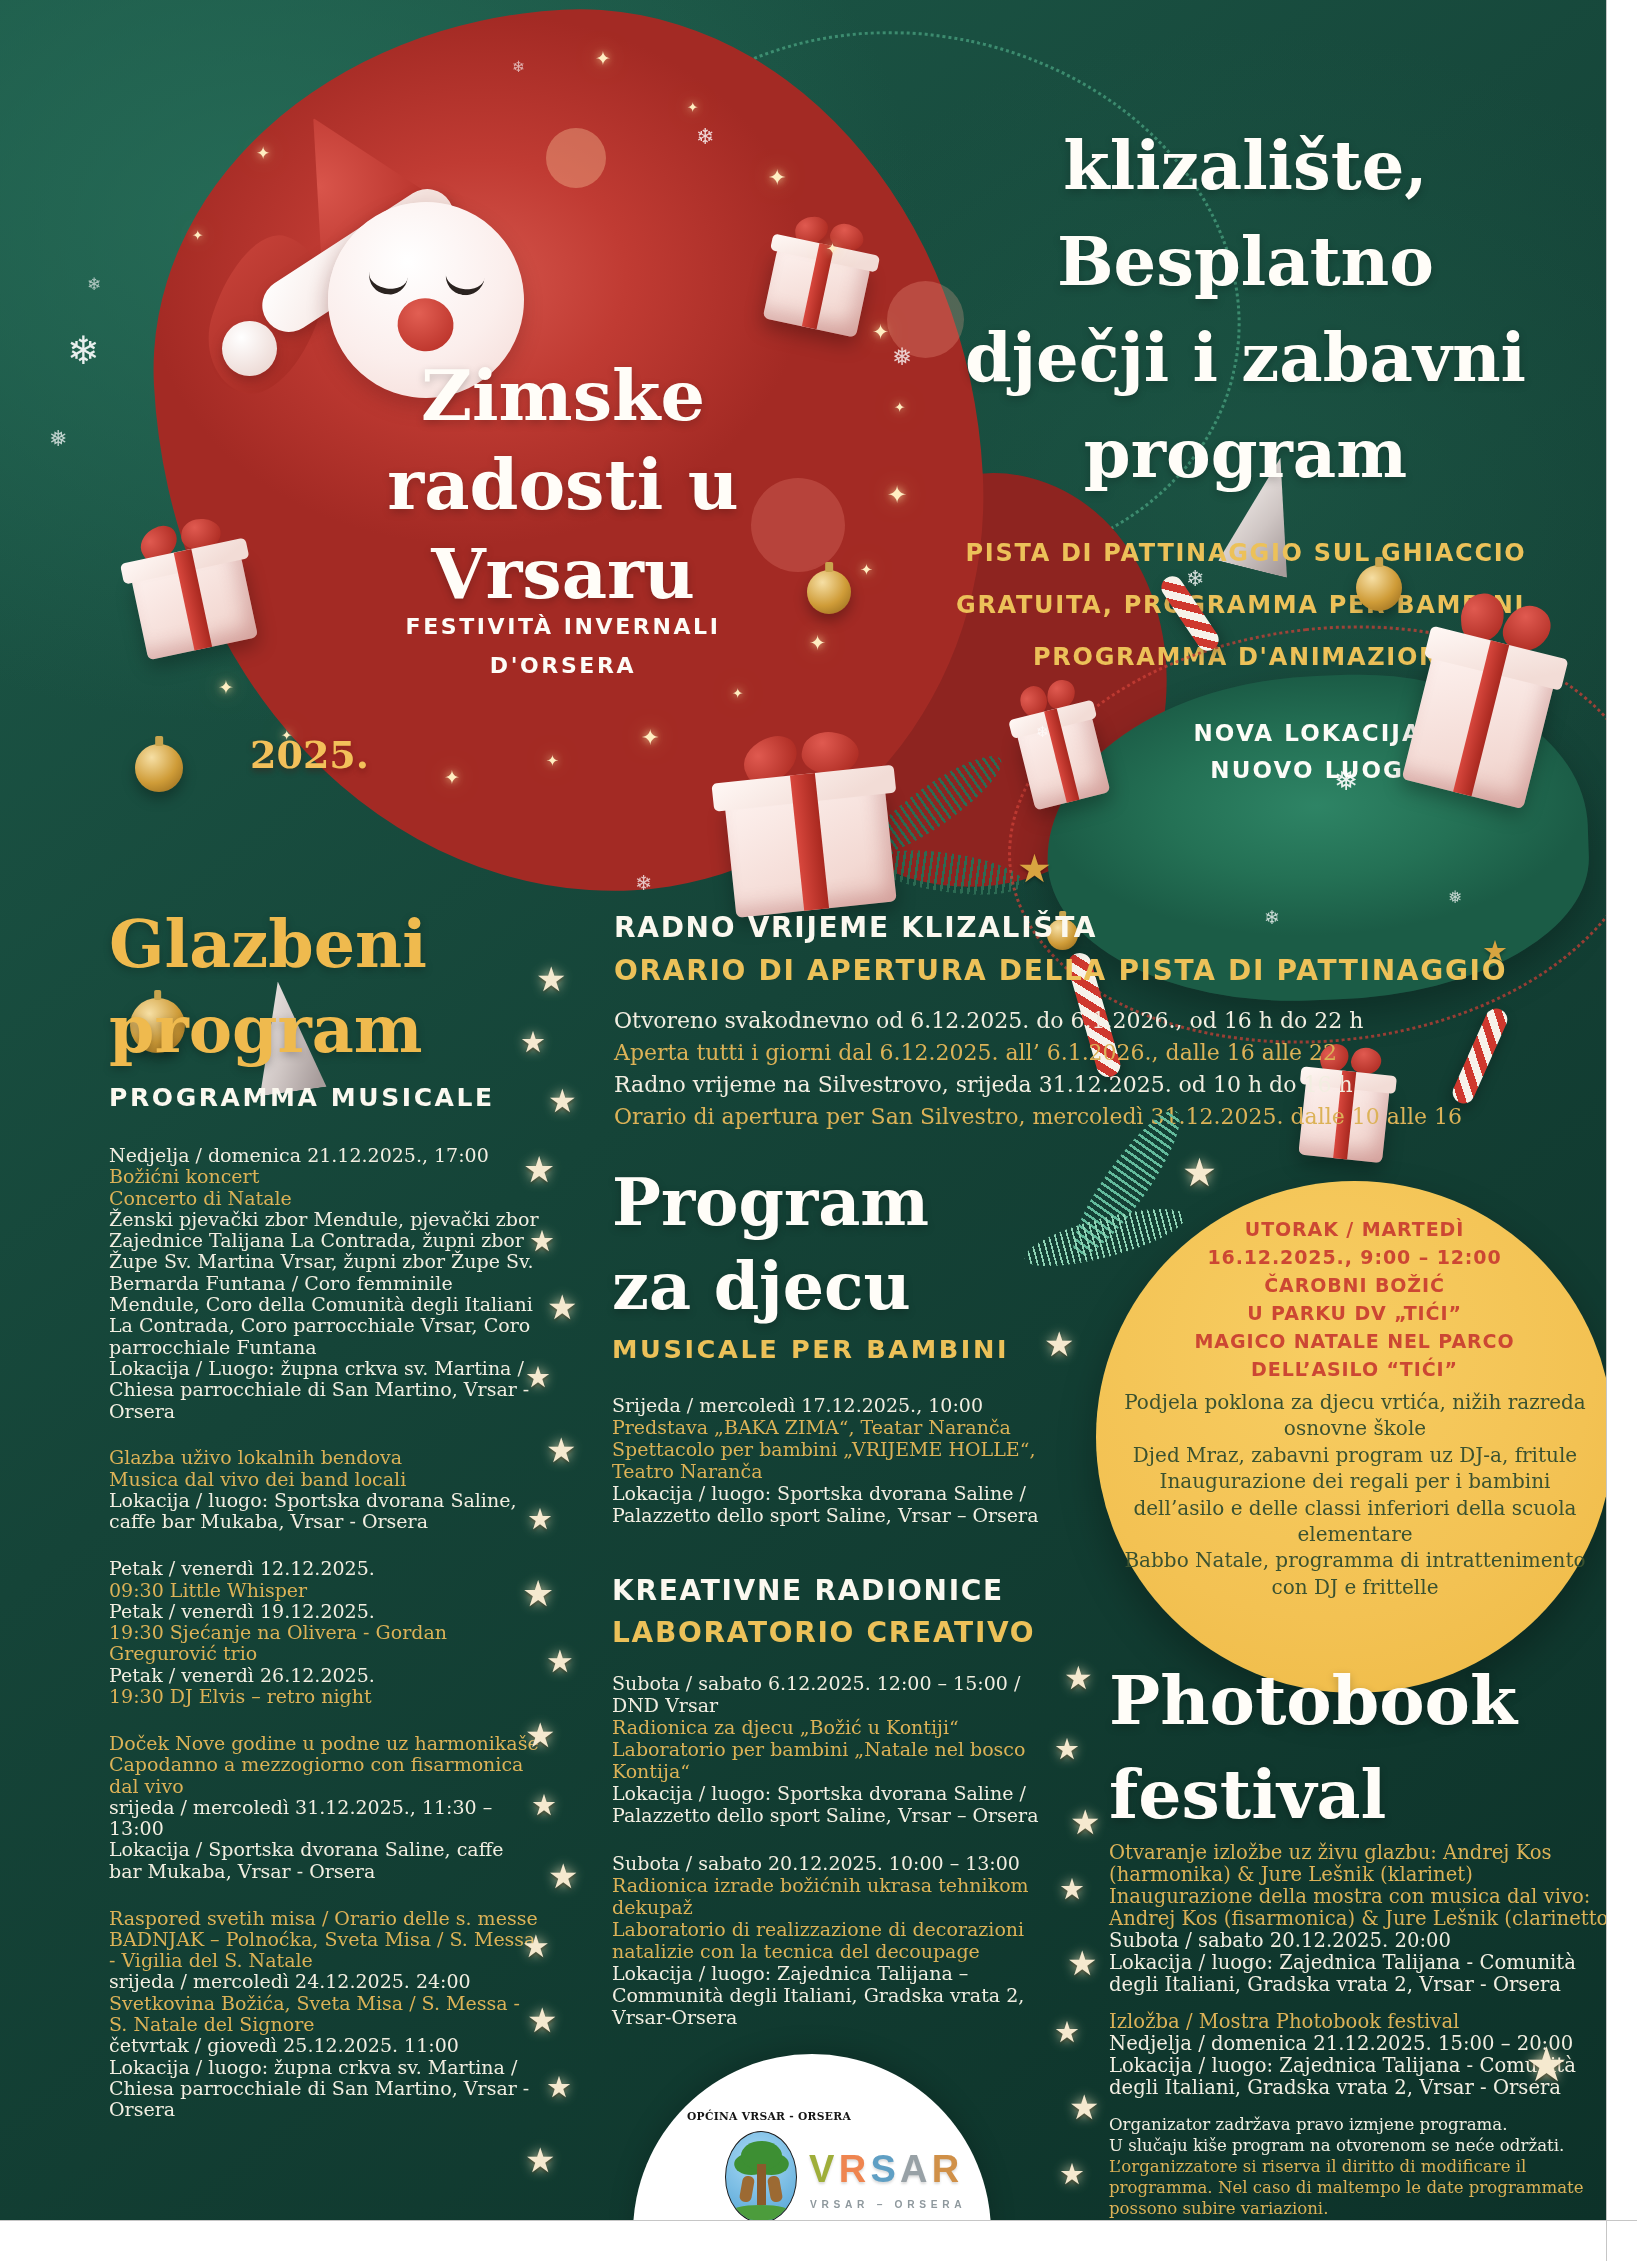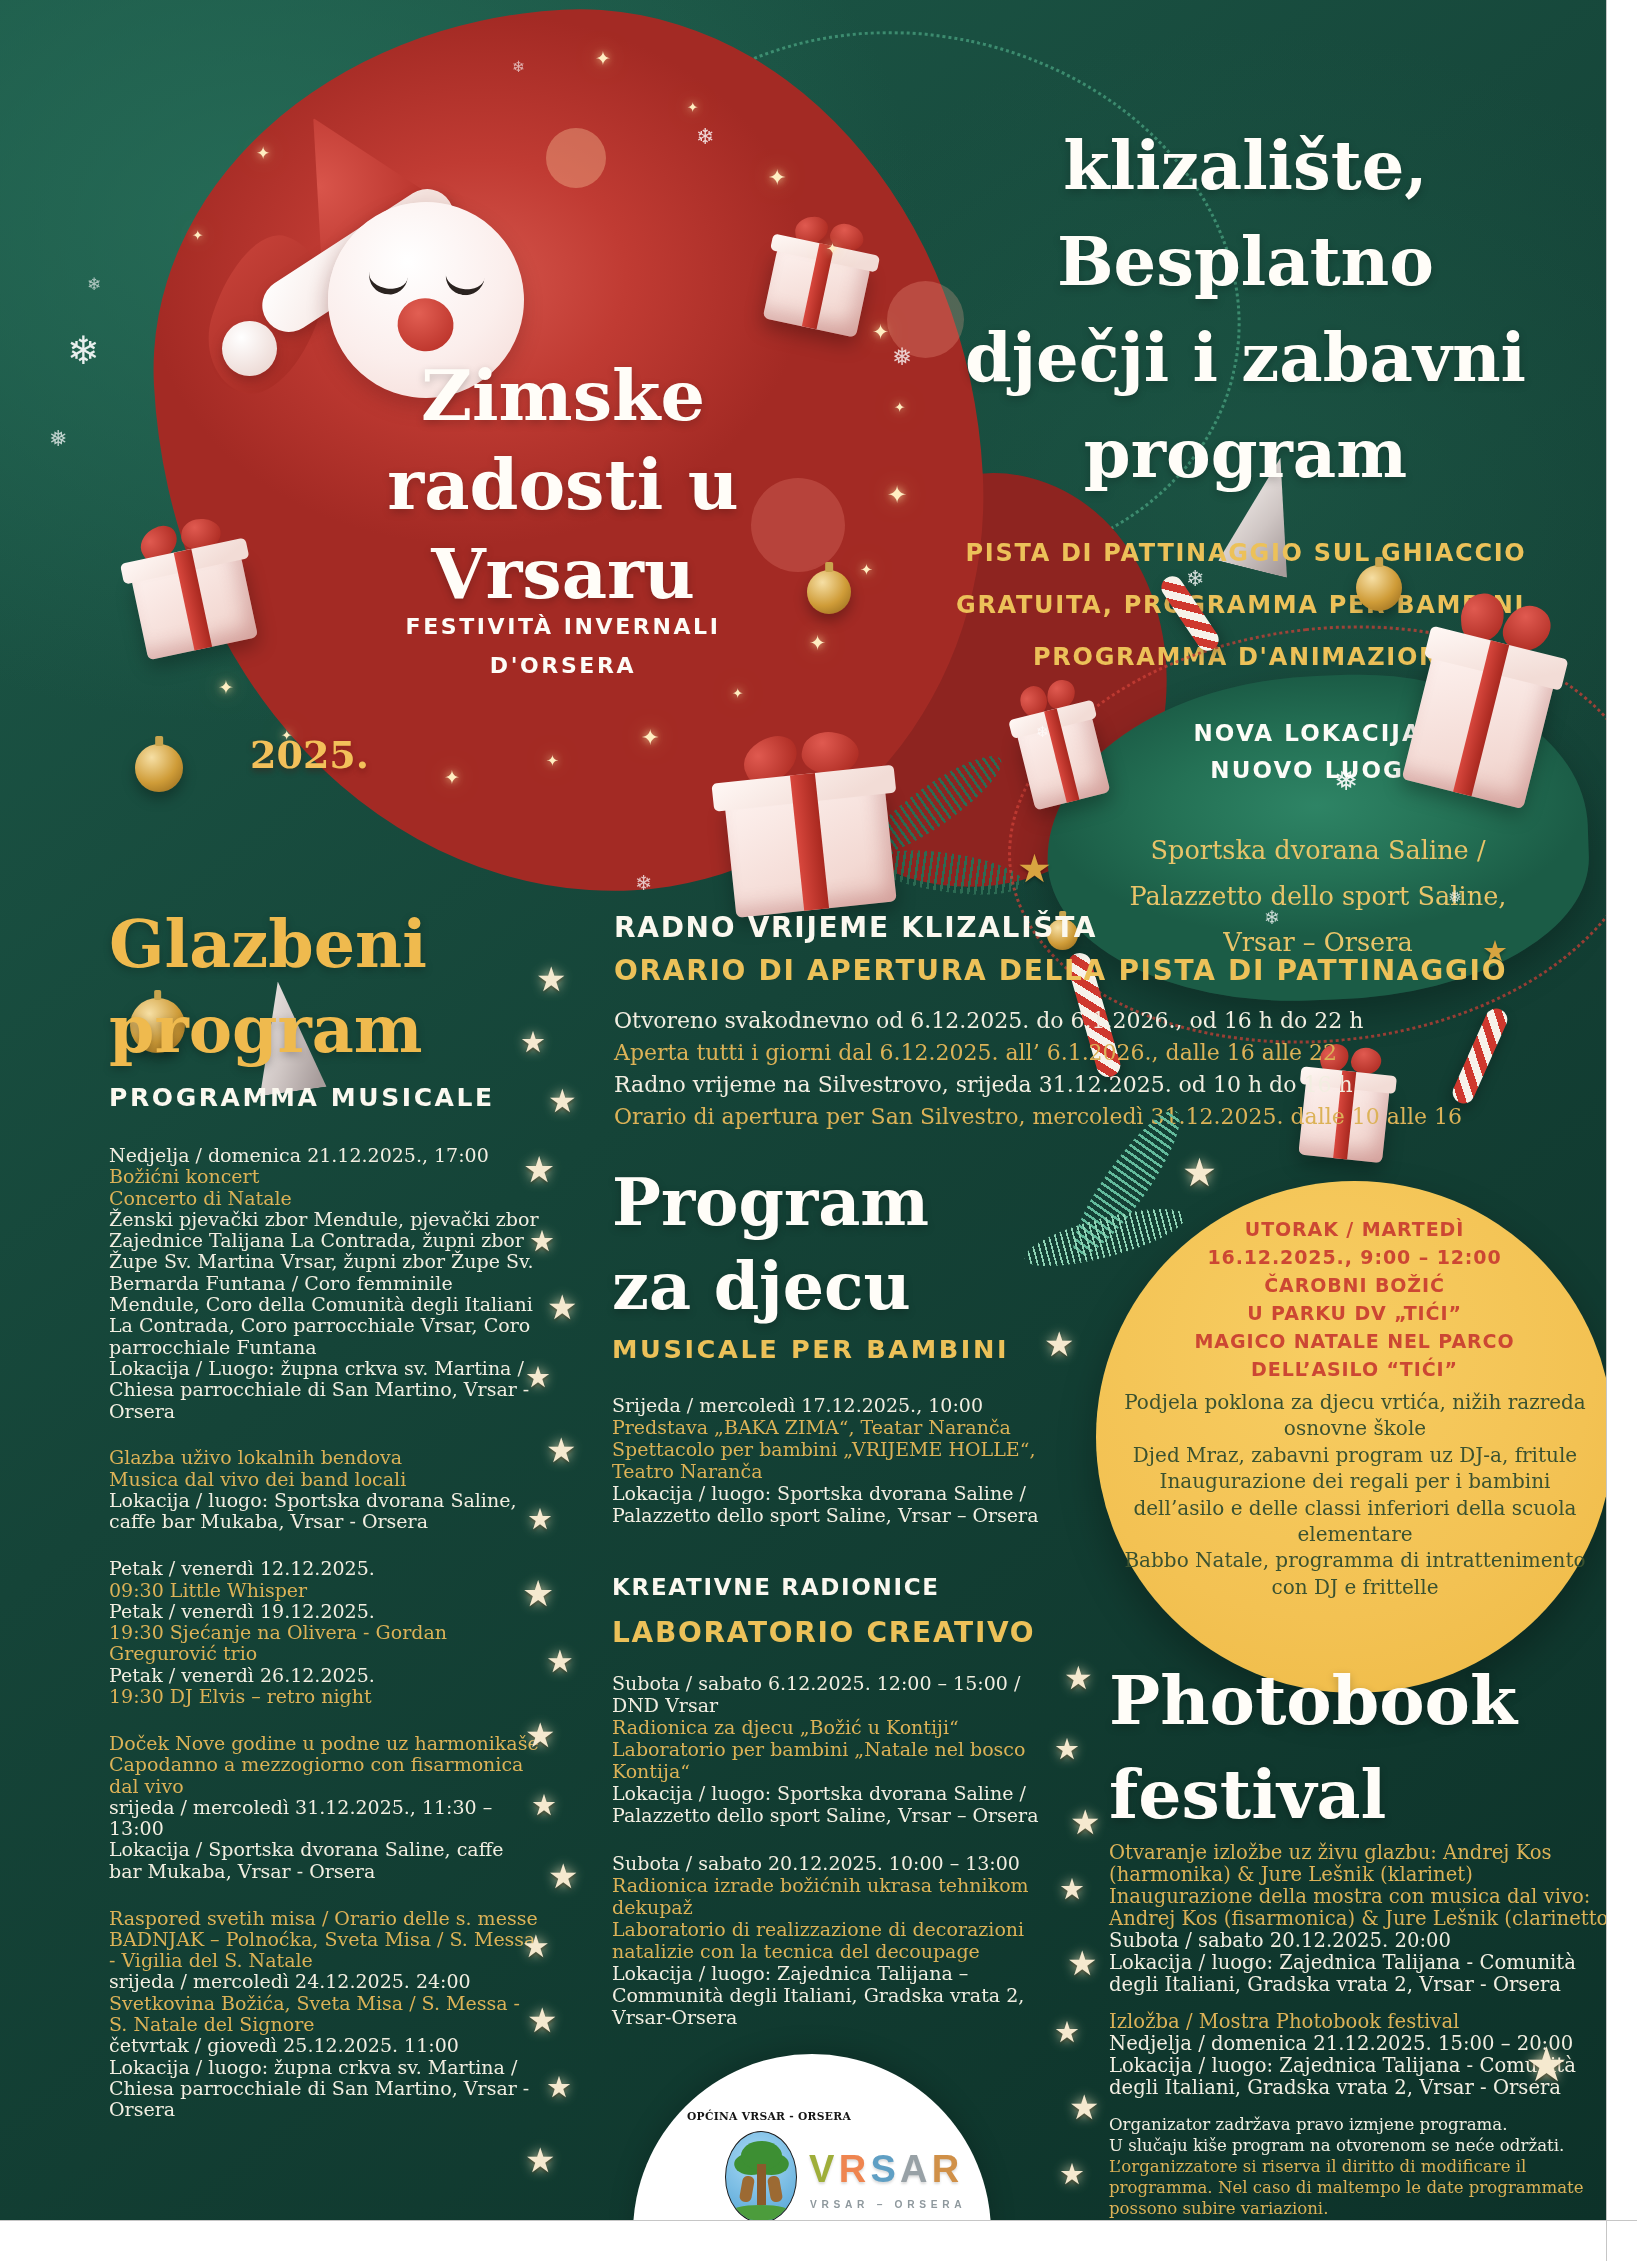--- a/index.html
+++ b/index.html
@@ -116,21 +116,21 @@
 
   .music-title{left:109px;top:902px;width:444px;font-size:65px;line-height:85px;color:#efba4e;
     font-weight:bold;text-shadow:0 3.4px 8.5px rgba(0,0,0,.25);}
   .music-sub{left:109px;top:1083px;font-size:25px;letter-spacing:2.6px;color:#fbf8ef;}
   .music-body{left:109px;top:1145px;width:431px;font-size:19px;line-height:21.3px;}
 
   .kids-title{left:612px;top:1160px;width:478px;font-size:65px;line-height:84px;}
   .kids-sub{left:612px;top:1334px;font-size:25.6px;letter-spacing:2.6px;color:#ecc159;}
   .kids-body{left:612px;top:1394px;width:444px;font-size:19px;line-height:22px;}
 
-  .ws-t1{left:612px;top:1574px;font-size:23px;letter-spacing:1.7px;color:#fbf8ef;}
+  .ws-t1{left:612px;top:1574px;font-size:28px;letter-spacing:1.7px;color:#fbf8ef;}
   .ws-t2{left:612px;top:1616px;font-size:28px;letter-spacing:1.7px;color:#ecc159;}
   .ws-body{left:612px;top:1672px;width:461px;font-size:19px;line-height:22px;}
 
   .tici-circle{left:1096px;top:1181px;width:517px;height:512px;border-radius:50%;
     background:radial-gradient(circle at 44% 32%,#f7cd62 0%,#f3c253 60%,#eeb944 100%);
     box-shadow:0 17px 38px rgba(0,0,0,.28);}
   .tici-head{left:1124px;top:1215px;width:461px;font-size:19px;line-height:28px;letter-spacing:0.9px;
     text-align:center;color:#cc4733;}
   .tici-body{left:1116px;top:1389px;width:478px;font-size:20px;line-height:26.4px;text-align:center;color:#37512f;}
 
@@ -256,25 +256,20 @@
       <div class="ln">GRATUITA, PROGRAMMA PER BAMBINI,</div>
       <div class="ln">PROGRAMMA D'ANIMAZIONE</div>
     </div>
 
   <div class="abs dotarc-red"></div>
   <div class="abs blob-green"></div>
   <div class="abs caps nl-label">
       <div class="ln">NOVA LOKACIJA /</div>
       <div class="ln">NUOVO LUOGO</div>
     </div>
-  <div class="abs serif nl-value">
-      <div class="ln">Sportska dvorana Saline /</div>
-      <div class="ln">Palazzetto dello sport Saline,</div>
-      <div class="ln">Vrsar – Orsera</div>
-    </div>
 
   <div class="gift" style="left:1416px;top:597px;width:141px;height:200px;transform:rotate(14deg)">
       <span class="bow"></span>
       <span class="box"></span>
       <span class="lid"></span>
       <span class="rib"></span>
     </div>
   <div class="gift" style="left:1015px;top:682px;width:87px;height:121px;transform:rotate(-14deg)">
       <span class="bow"></span>
       <span class="box"></span>

